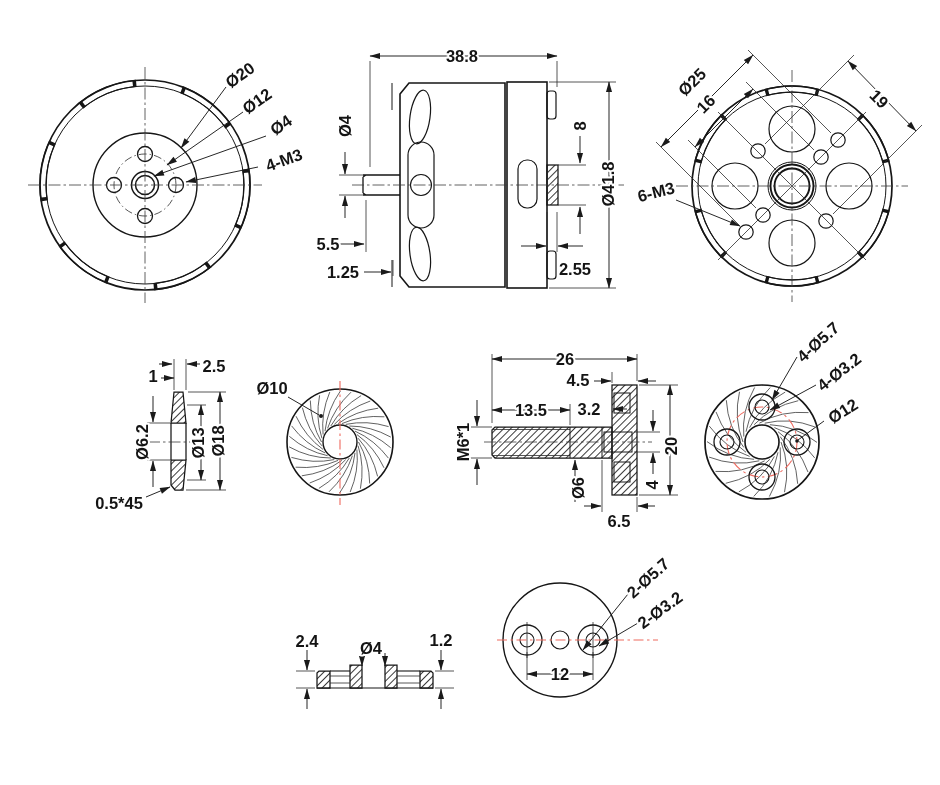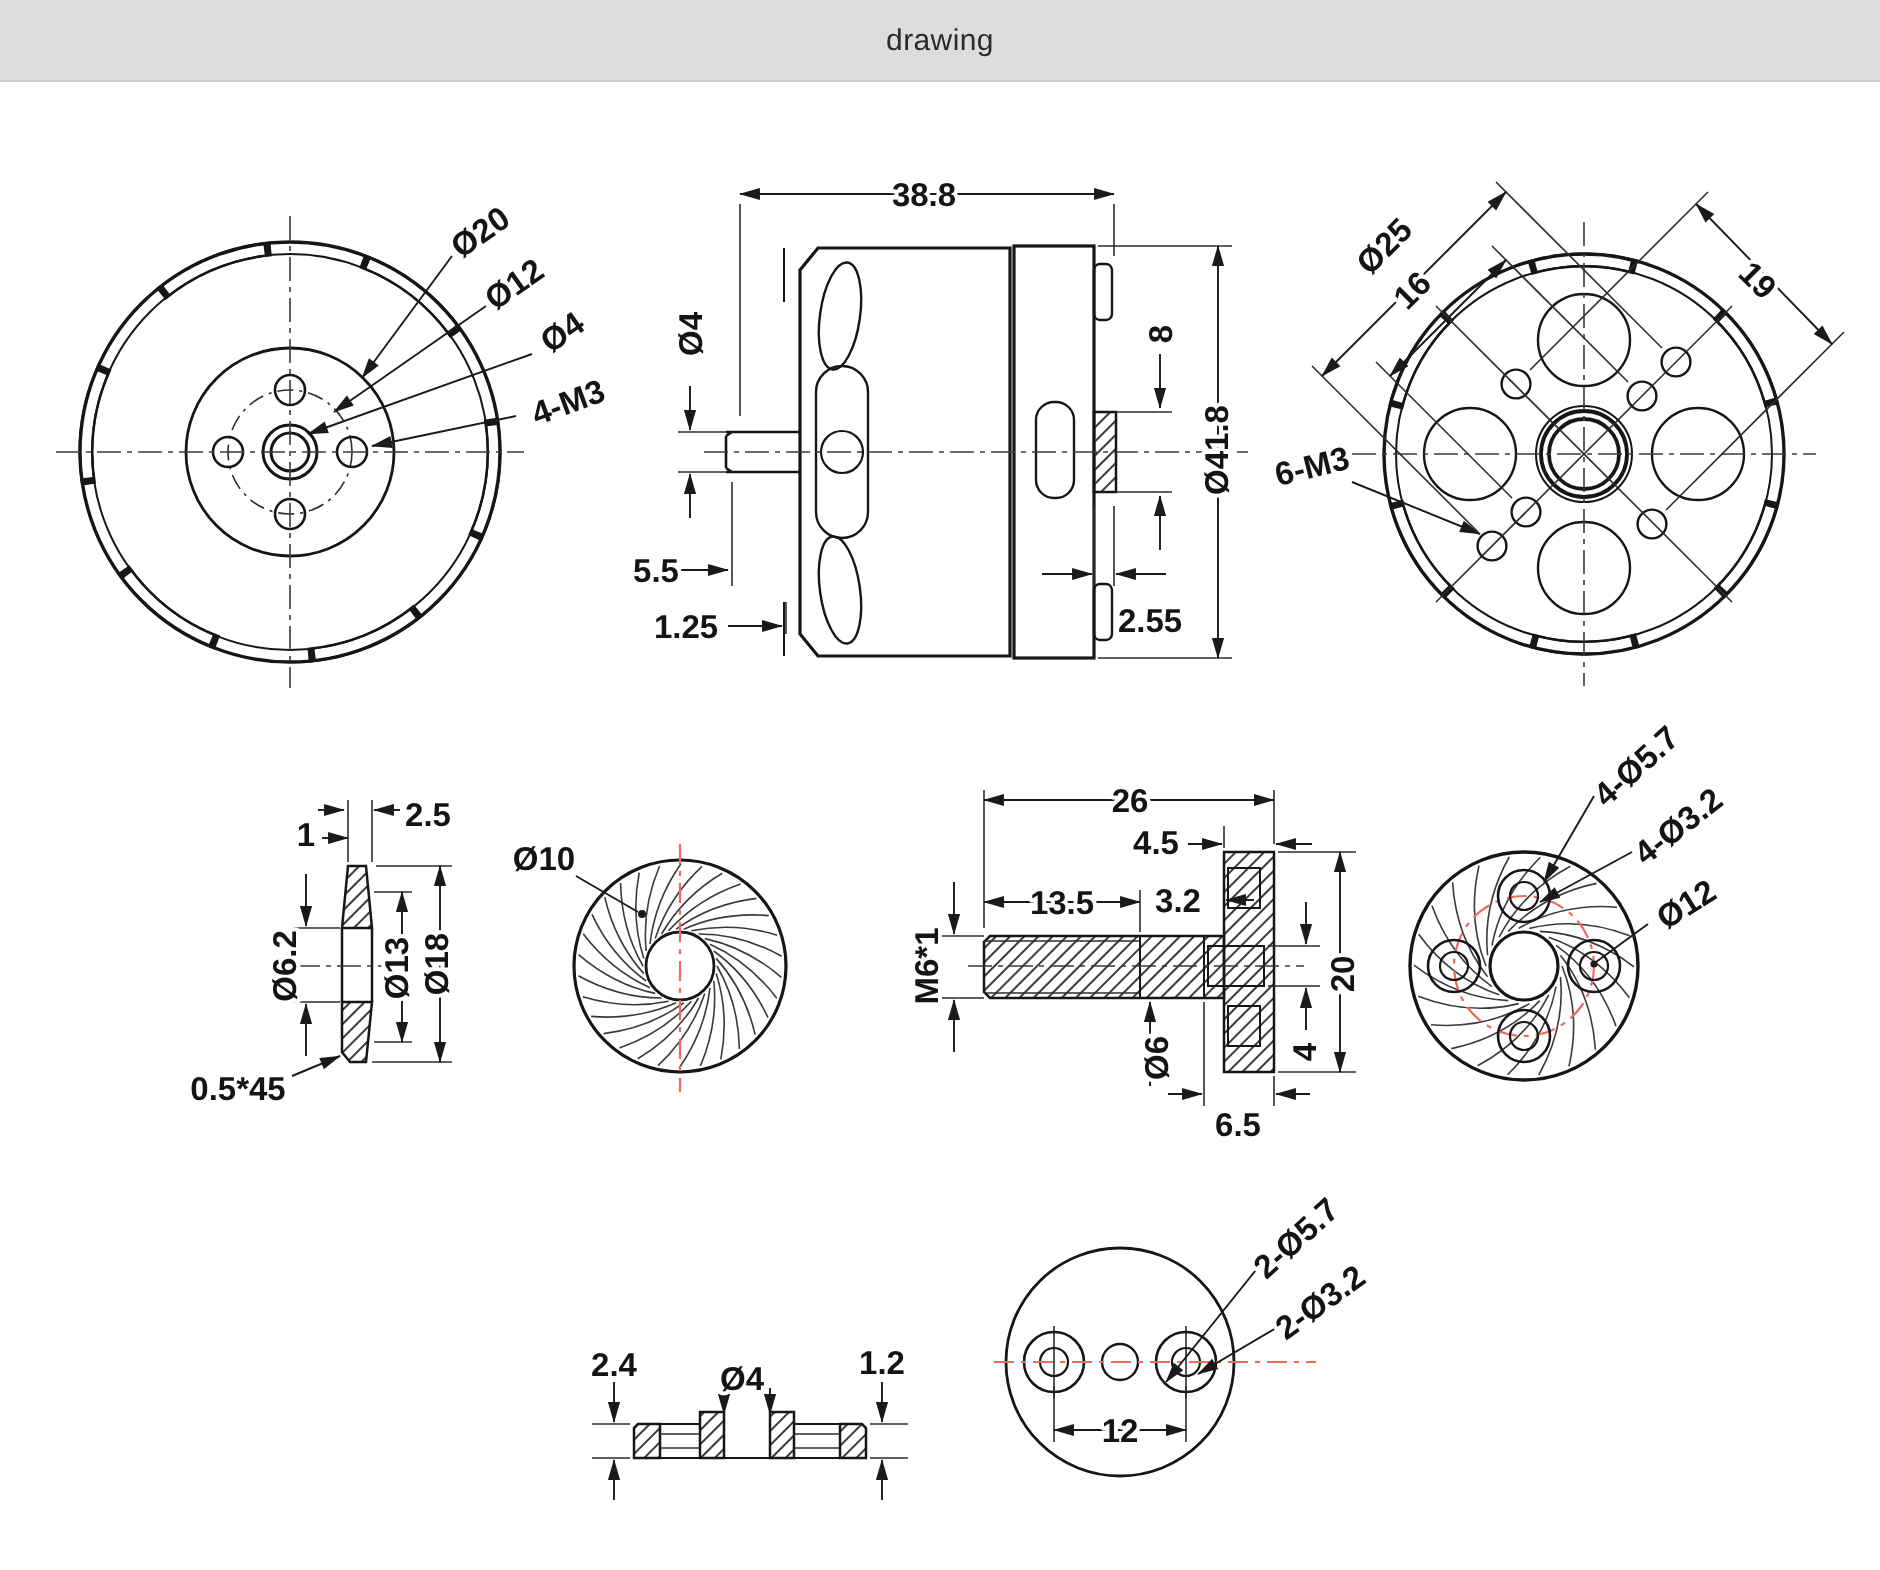--- a/index.html
+++ b/index.html
@@ -13,23 +13,20 @@
   .cl{stroke:#3a3a3a;stroke-width:.8;fill:none;stroke-dasharray:12 3 2.5 3;}
   .clr{stroke:#ee6a5f;stroke-width:1.1;fill:none;stroke-dasharray:10 3.5 2.5 3.5;}
   .hatched{fill:url(#hch);stroke:#161616;stroke-width:1.25;}
   .dim{font-family:"Liberation Sans",sans-serif;font-size:15.5px;font-weight:600;fill:#141414;text-anchor:middle;paint-order:stroke;stroke:#ffffff;stroke-width:4px;stroke-linejoin:round;}
   .big{font-size:16.5px;}
 </style>
 </head>
 <body>
 
 <div class="page">
-  <div class="titlebar">
-    <span>drawing</span>
-  </div>
 
   <svg viewBox="0 40 940 745" width="940" height="745">
     <defs>
       <pattern id="hch" patternUnits="userSpaceOnUse" width="5" height="5" patternTransform="rotate(45)">
         <line x1="2.5" y1="0" x2="2.5" y2="5" stroke="#3a3a3a" stroke-width="1"></line>
       </pattern>
       <marker id="arw" viewBox="0 0 12 8" refX="11" refY="4" markerWidth="12" markerHeight="8" orient="auto-start-reverse">
         <path d="M0.5,0.8 L11.5,4 L0.5,7.2 Z" fill="#1a1a1a"></path>
       </marker>
     </defs>

